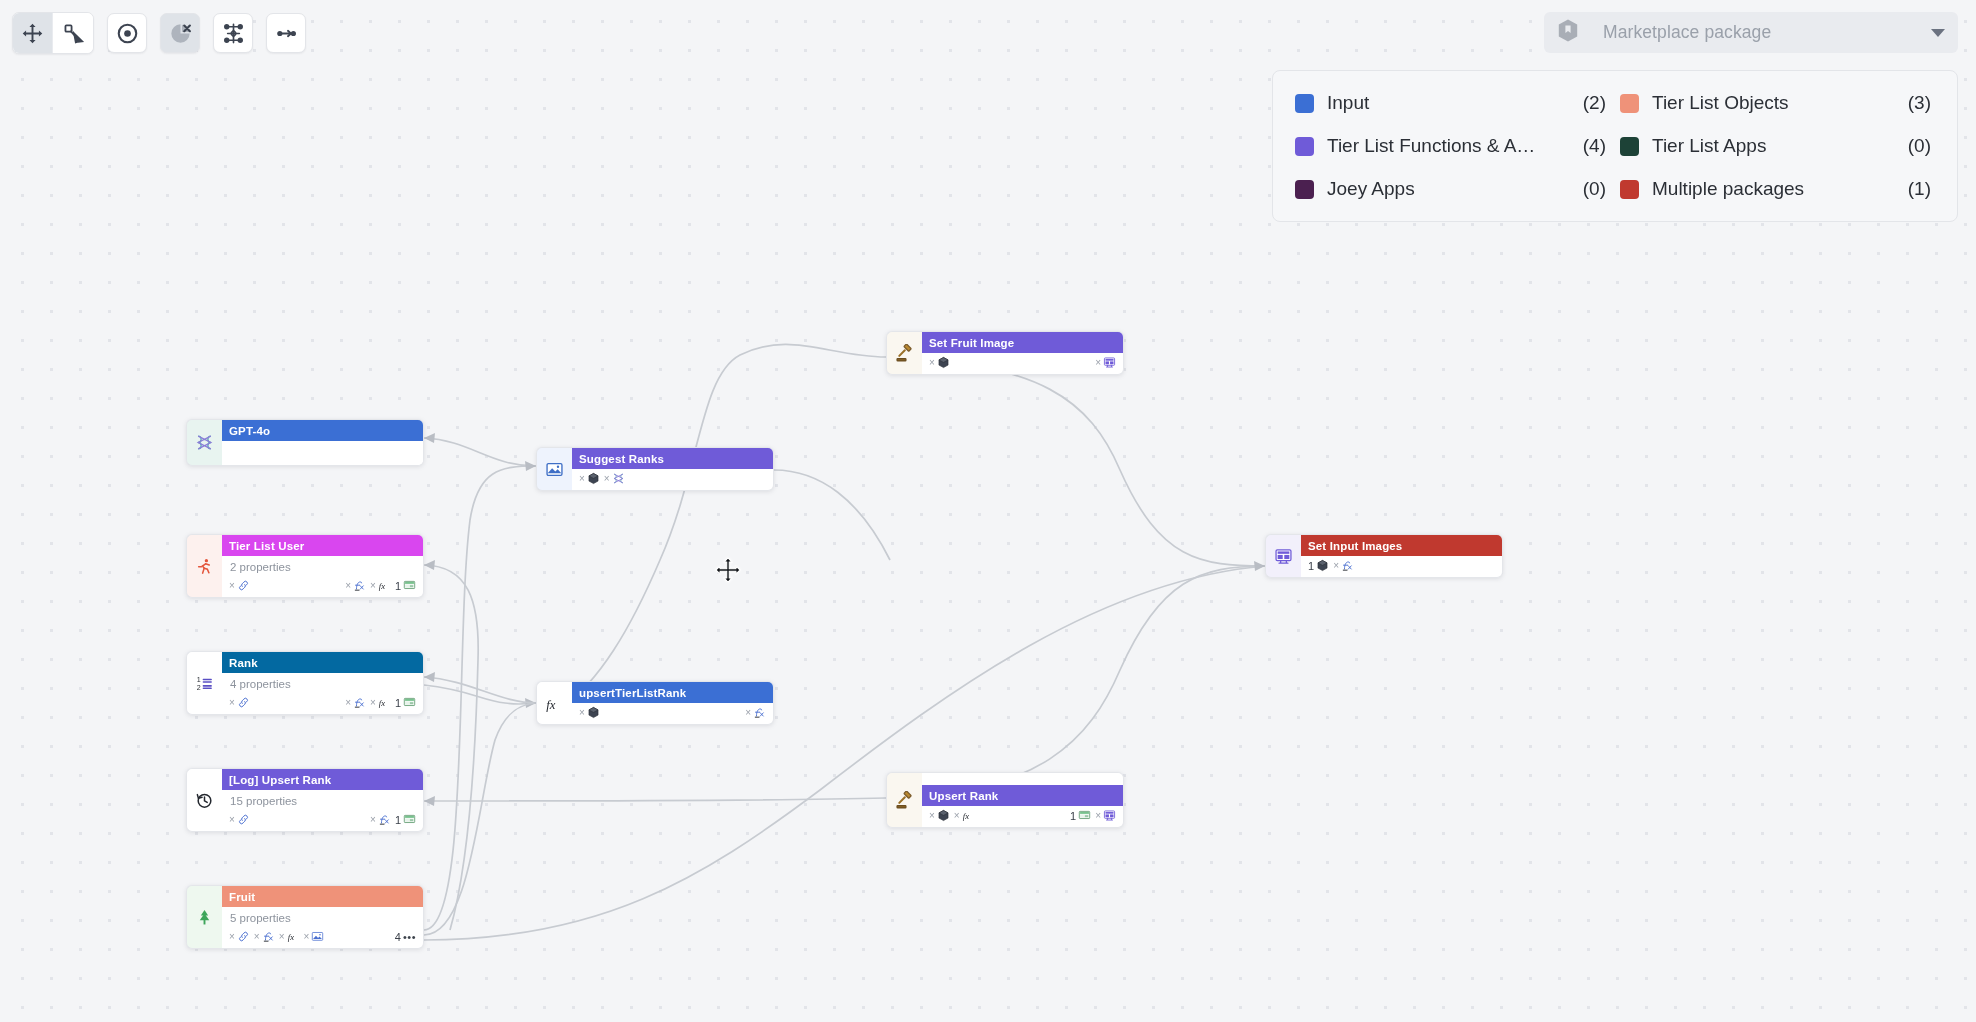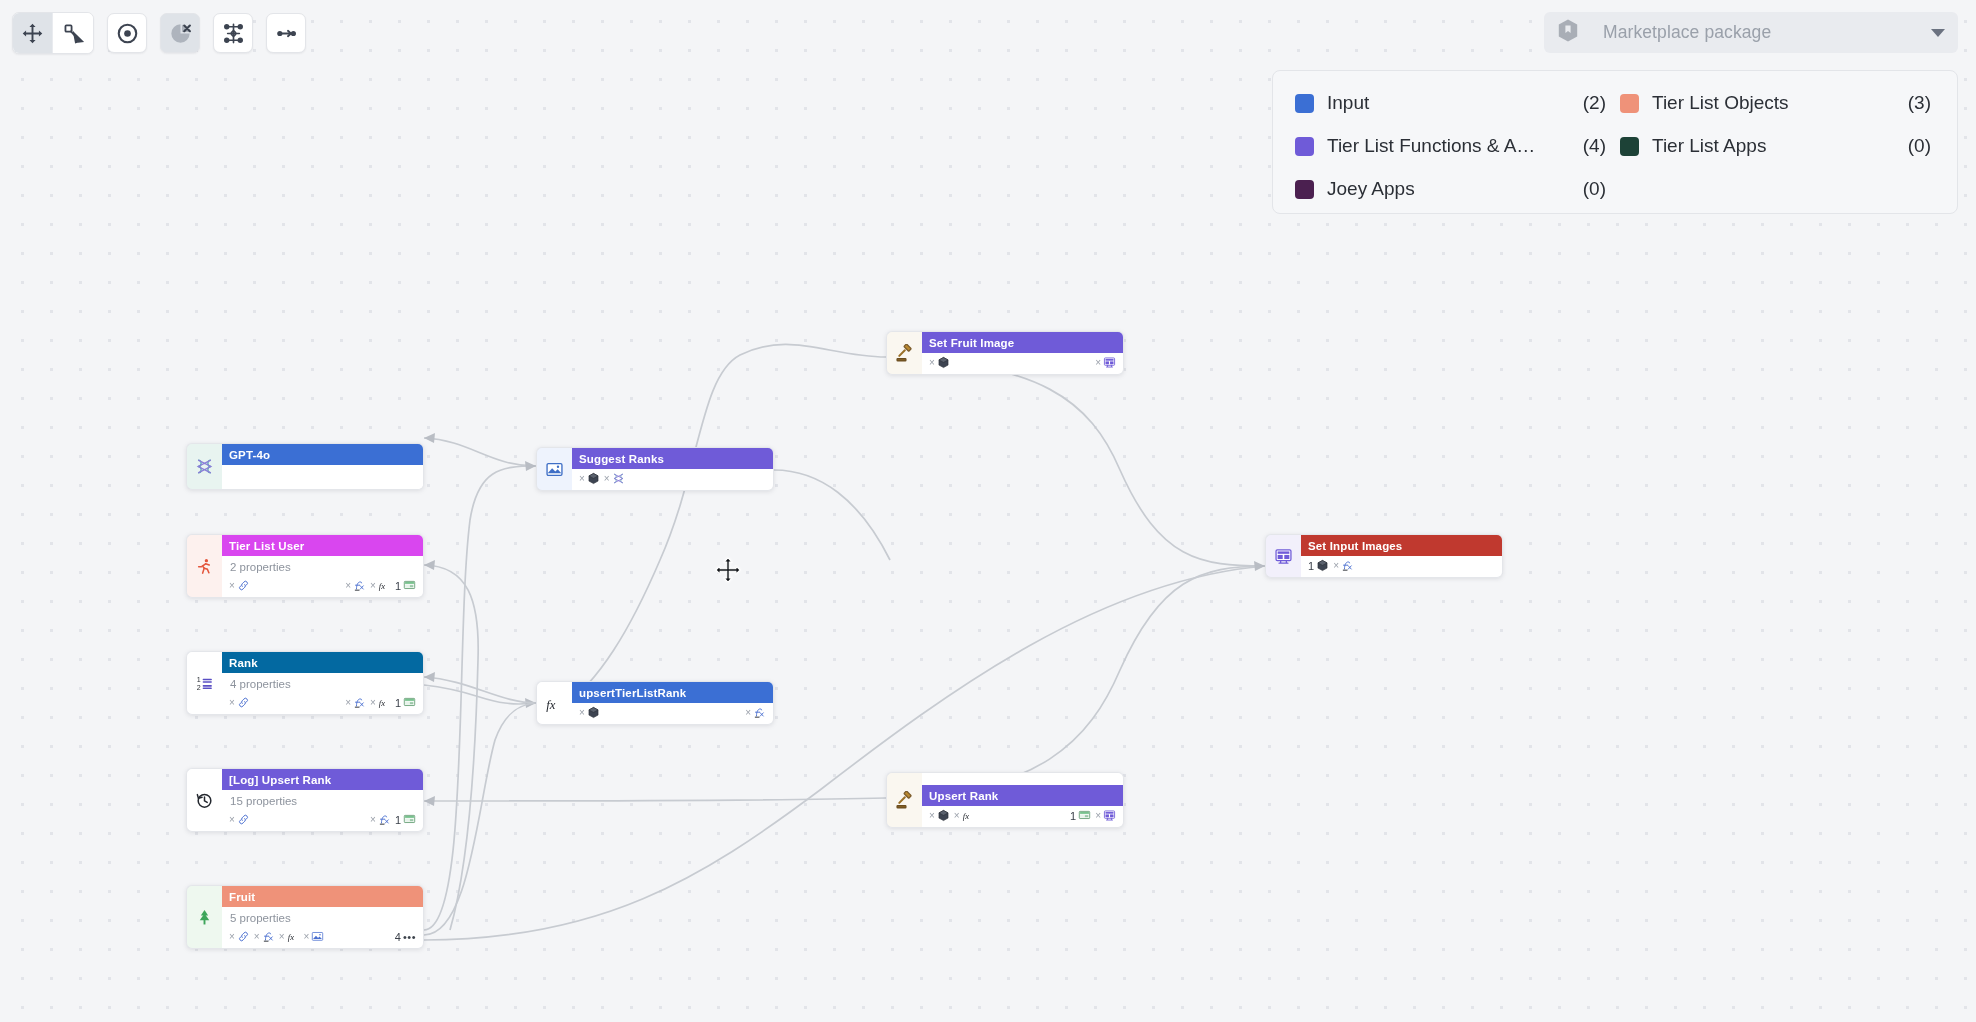--- a/index.html
+++ b/index.html
@@ -42,21 +42,21 @@
   .mkt { position: absolute; right: 18px; top: 12px; width: 414px; height: 41px;
          background: #e9ebef; border-radius: 6px; display: flex; align-items: center;
          padding: 0 13px 0 12px; gap: 23px; z-index: 30; cursor: pointer; }
   .mkt .label { color: #9aa0aa; font-size: 17.5px; flex: 1; letter-spacing: .1px; }
   .mkt .caret { width: 0; height: 0; border-left: 7px solid transparent; border-right: 7px solid transparent;
                 border-top: 8px solid #6b7280; }
 
   
   .legend { position: absolute; right: 18px; top: 70px; width: 686px;
             background: #f6f7f9; border: 1px solid #e3e5e9; border-radius: 8px;
-            padding: 14px 22px 6px 22px; z-index: 25;
+            padding: 14px 22px 14px 22px; z-index: 25;
             display: grid; grid-template-columns: 1fr 1fr; column-gap: 10px; row-gap: 7px; }
   .lgitem { display: flex; align-items: center; gap: 13px; height: 36px; cursor: pointer; }
   .lgsw { width: 19px; height: 19px; border-radius: 4px; flex: none; }
   .lgname { font-size: 19px; color: #2b2f36; flex: 1; white-space: nowrap; overflow: hidden; text-overflow: ellipsis; }
   .lgcount { font-size: 19px; color: #2b2f36; padding-right: 4px; }
 
   
   .node { position: absolute; display: flex; align-items: stretch; z-index: 10;
           filter: drop-shadow(0 1px 2px rgba(16,24,40,.10)); }
   .nicon { width: 36px; flex: none; background: #fff; border: 1px solid #e4e6ea; border-right: none;
@@ -223,24 +223,29 @@
       <div class="lgitem">
         <span class="lgsw" style="background: rgb(29, 66, 55);"></span>
         <span class="lgname">Tier List Apps</span>
         <span class="lgcount">(0)</span>
       </div>
       <div class="lgitem">
         <span class="lgsw" style="background: rgb(75, 32, 80);"></span>
         <span class="lgname">Joey Apps</span>
         <span class="lgcount">(0)</span>
       </div>
+      <div class="lgitem">
+        <span class="lgsw" style="background: rgb(192, 57, 47);"></span>
+        <span class="lgname">Multiple packages</span>
+        <span class="lgcount">(1)</span>
+      </div>
     </div>
 
   <div id="nodes-layer">
-      <div class="node" style="left: 186px; top: 419px; width: 238px; margin-top: 24px;">
+      <div class="node" style="left: 186px; top: 419px; width: 238px;">
         <div class="nicon tile-teal">
           <svg width="19" height="19" viewBox="0 0 24 24" fill="none" stroke="#7a6fd0" stroke-width="1.7">
             <path d="M4 4 C9 4 9 12 4 12 C9 12 9 20 4 20" stroke="#5fa8b8"></path>
             <path d="M20 4 C15 4 15 12 20 12 C15 12 15 20 20 20" stroke="#5fa8b8"></path>
             <path d="M4 4 L20 12 L4 20 M20 4 L4 12 L20 20" stroke="#8b7ed8"></path>
           </svg>
         </div>
         <div class="nbody">
           <div class="nhead" style="background: rgb(59, 111, 212);">GPT-4o</div>
           <div class="nblank"></div>

